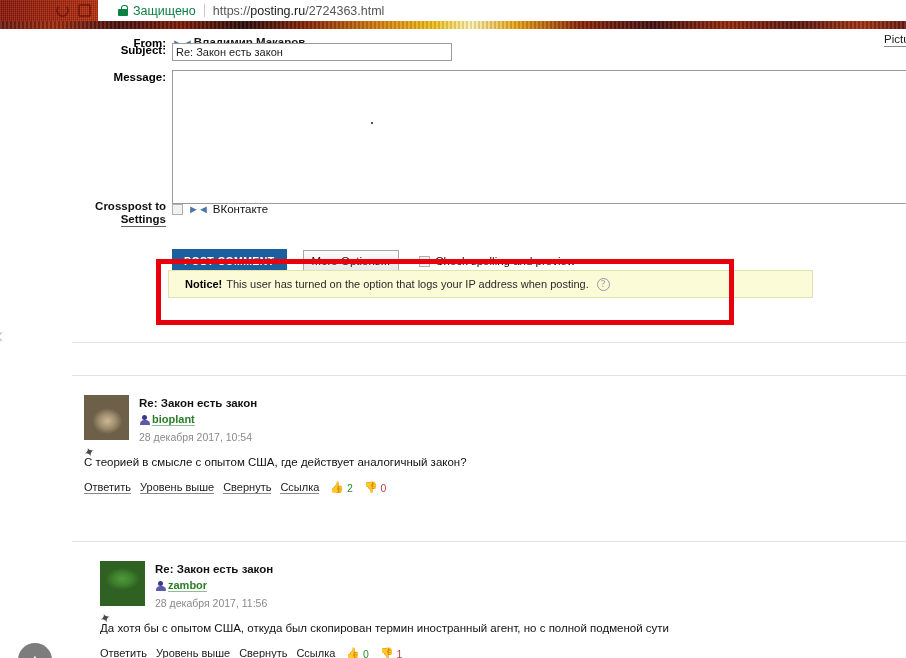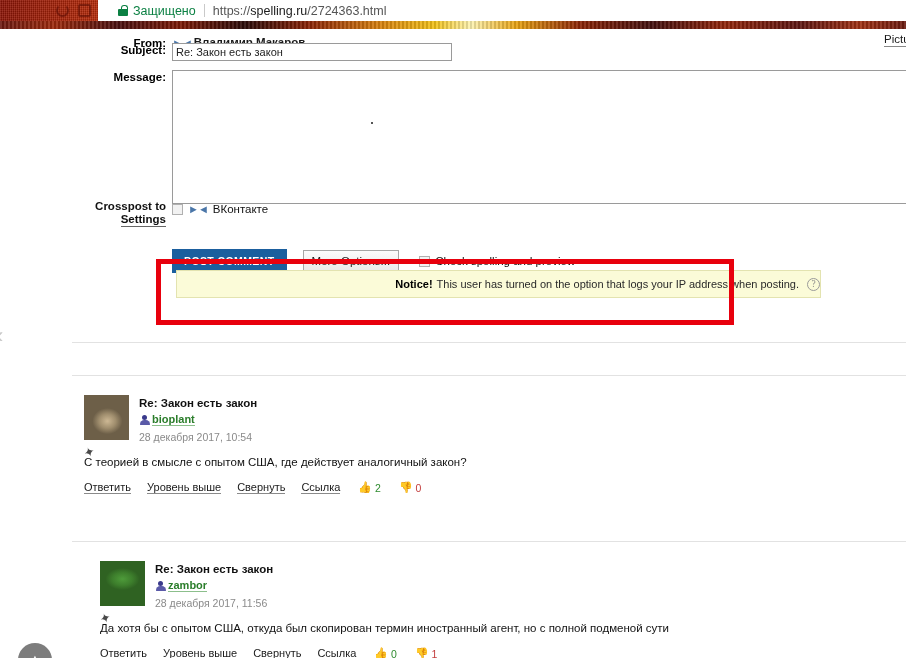--- a/index.html
+++ b/index.html
@@ -275,33 +275,32 @@
     top: 230px;
     left: 156px;
     width: 578px;
     height: 66px;
     border: 5px solid #e8000d;
     box-sizing: border-box;
   }
   .notice {
     position: absolute;
     top: 241px;
-    left: 176px;
+    left: 168px;
     width: 645px;
     height: 28px;
     background: #fbfbd8;
     border: 1px solid #e3e3b0;
     box-sizing: border-box;
     display: flex;
     align-items: center;
     padding-left: 16px;
     font-size: 11px;
     color: #2a2a2a;
     gap: 4px;
-    justify-content: flex-end;
   }
   .notice b { color: #000; }
   .help-icon {
     width: 13px; height: 13px;
     border: 1.2px solid #9a9a9a;
     border-radius: 50%;
     color: #8a8a8a;
     font-size: 9.5px;
     line-height: 11px;
     text-align: center;
@@ -418,21 +417,21 @@
   .c-body {
     margin-top: 11px;
     font-size: 11.5px;
     color: #111;
     line-height: 15px;
   }
   .c-actions {
     margin-top: 11px;
     display: flex;
     align-items: center;
-    gap: 16px;
+    gap: 9px;
     font-size: 11px;
   }
   .c-action {
     color: #1a1a1a;
     border-bottom: 1px solid #8a8a8a;
     line-height: 12px;
     cursor: pointer;
   }
   .vote {
     display: flex;
@@ -484,21 +483,21 @@
   <div class="reload-icon"></div>
   <div class="home-icon"></div>
 
   <div class="omnibox">
     <div class="lock-icon">
       <div class="shackle"></div>
       <div class="body"></div>
     </div>
     <span class="secure-text">Защищено</span>
     <span class="omni-sep"></span>
-    <span class="url-text"><span>https://</span><span class="host">spelling.ru</span><span>/2724363.html</span></span>
+    <span class="url-text"><span>https://</span><span class="host">posting.ru</span><span>/2724363.html</span></span>
   </div>
 </div>
 
 <div class="fire-band"></div>
 
 <div class="page">
 
   <div class="form-area">
 
     <div class="form-row row-from">

